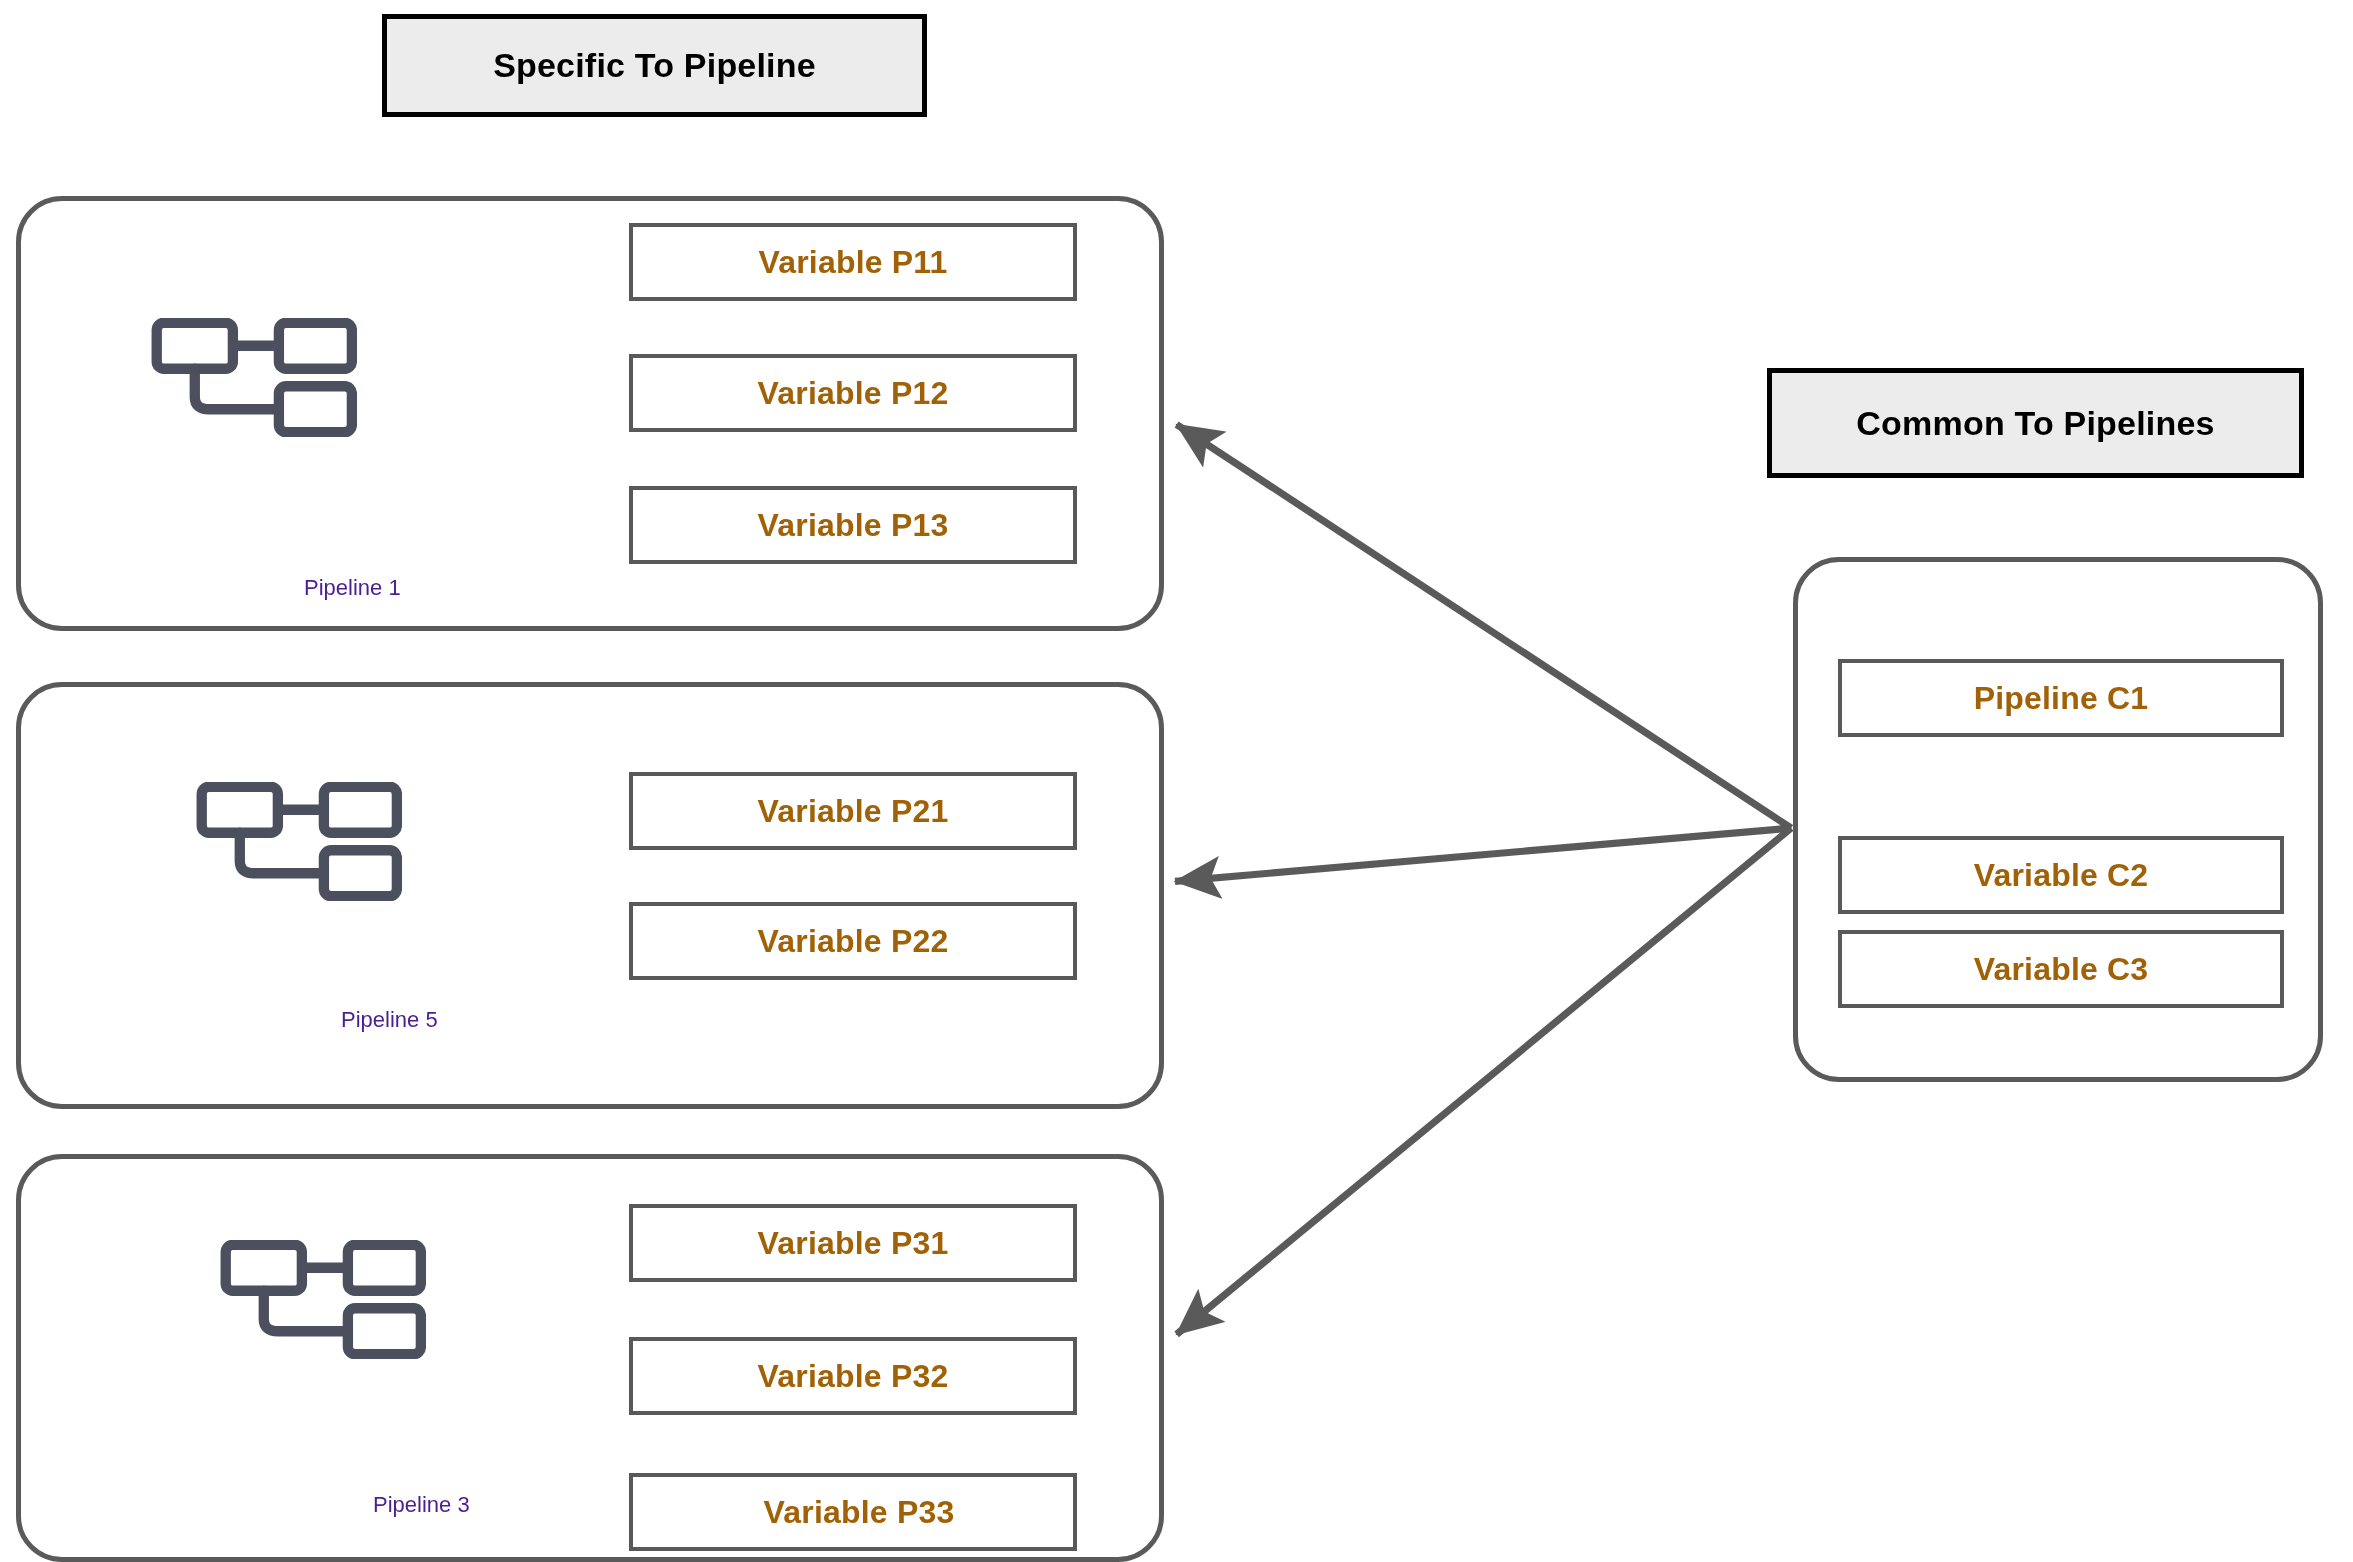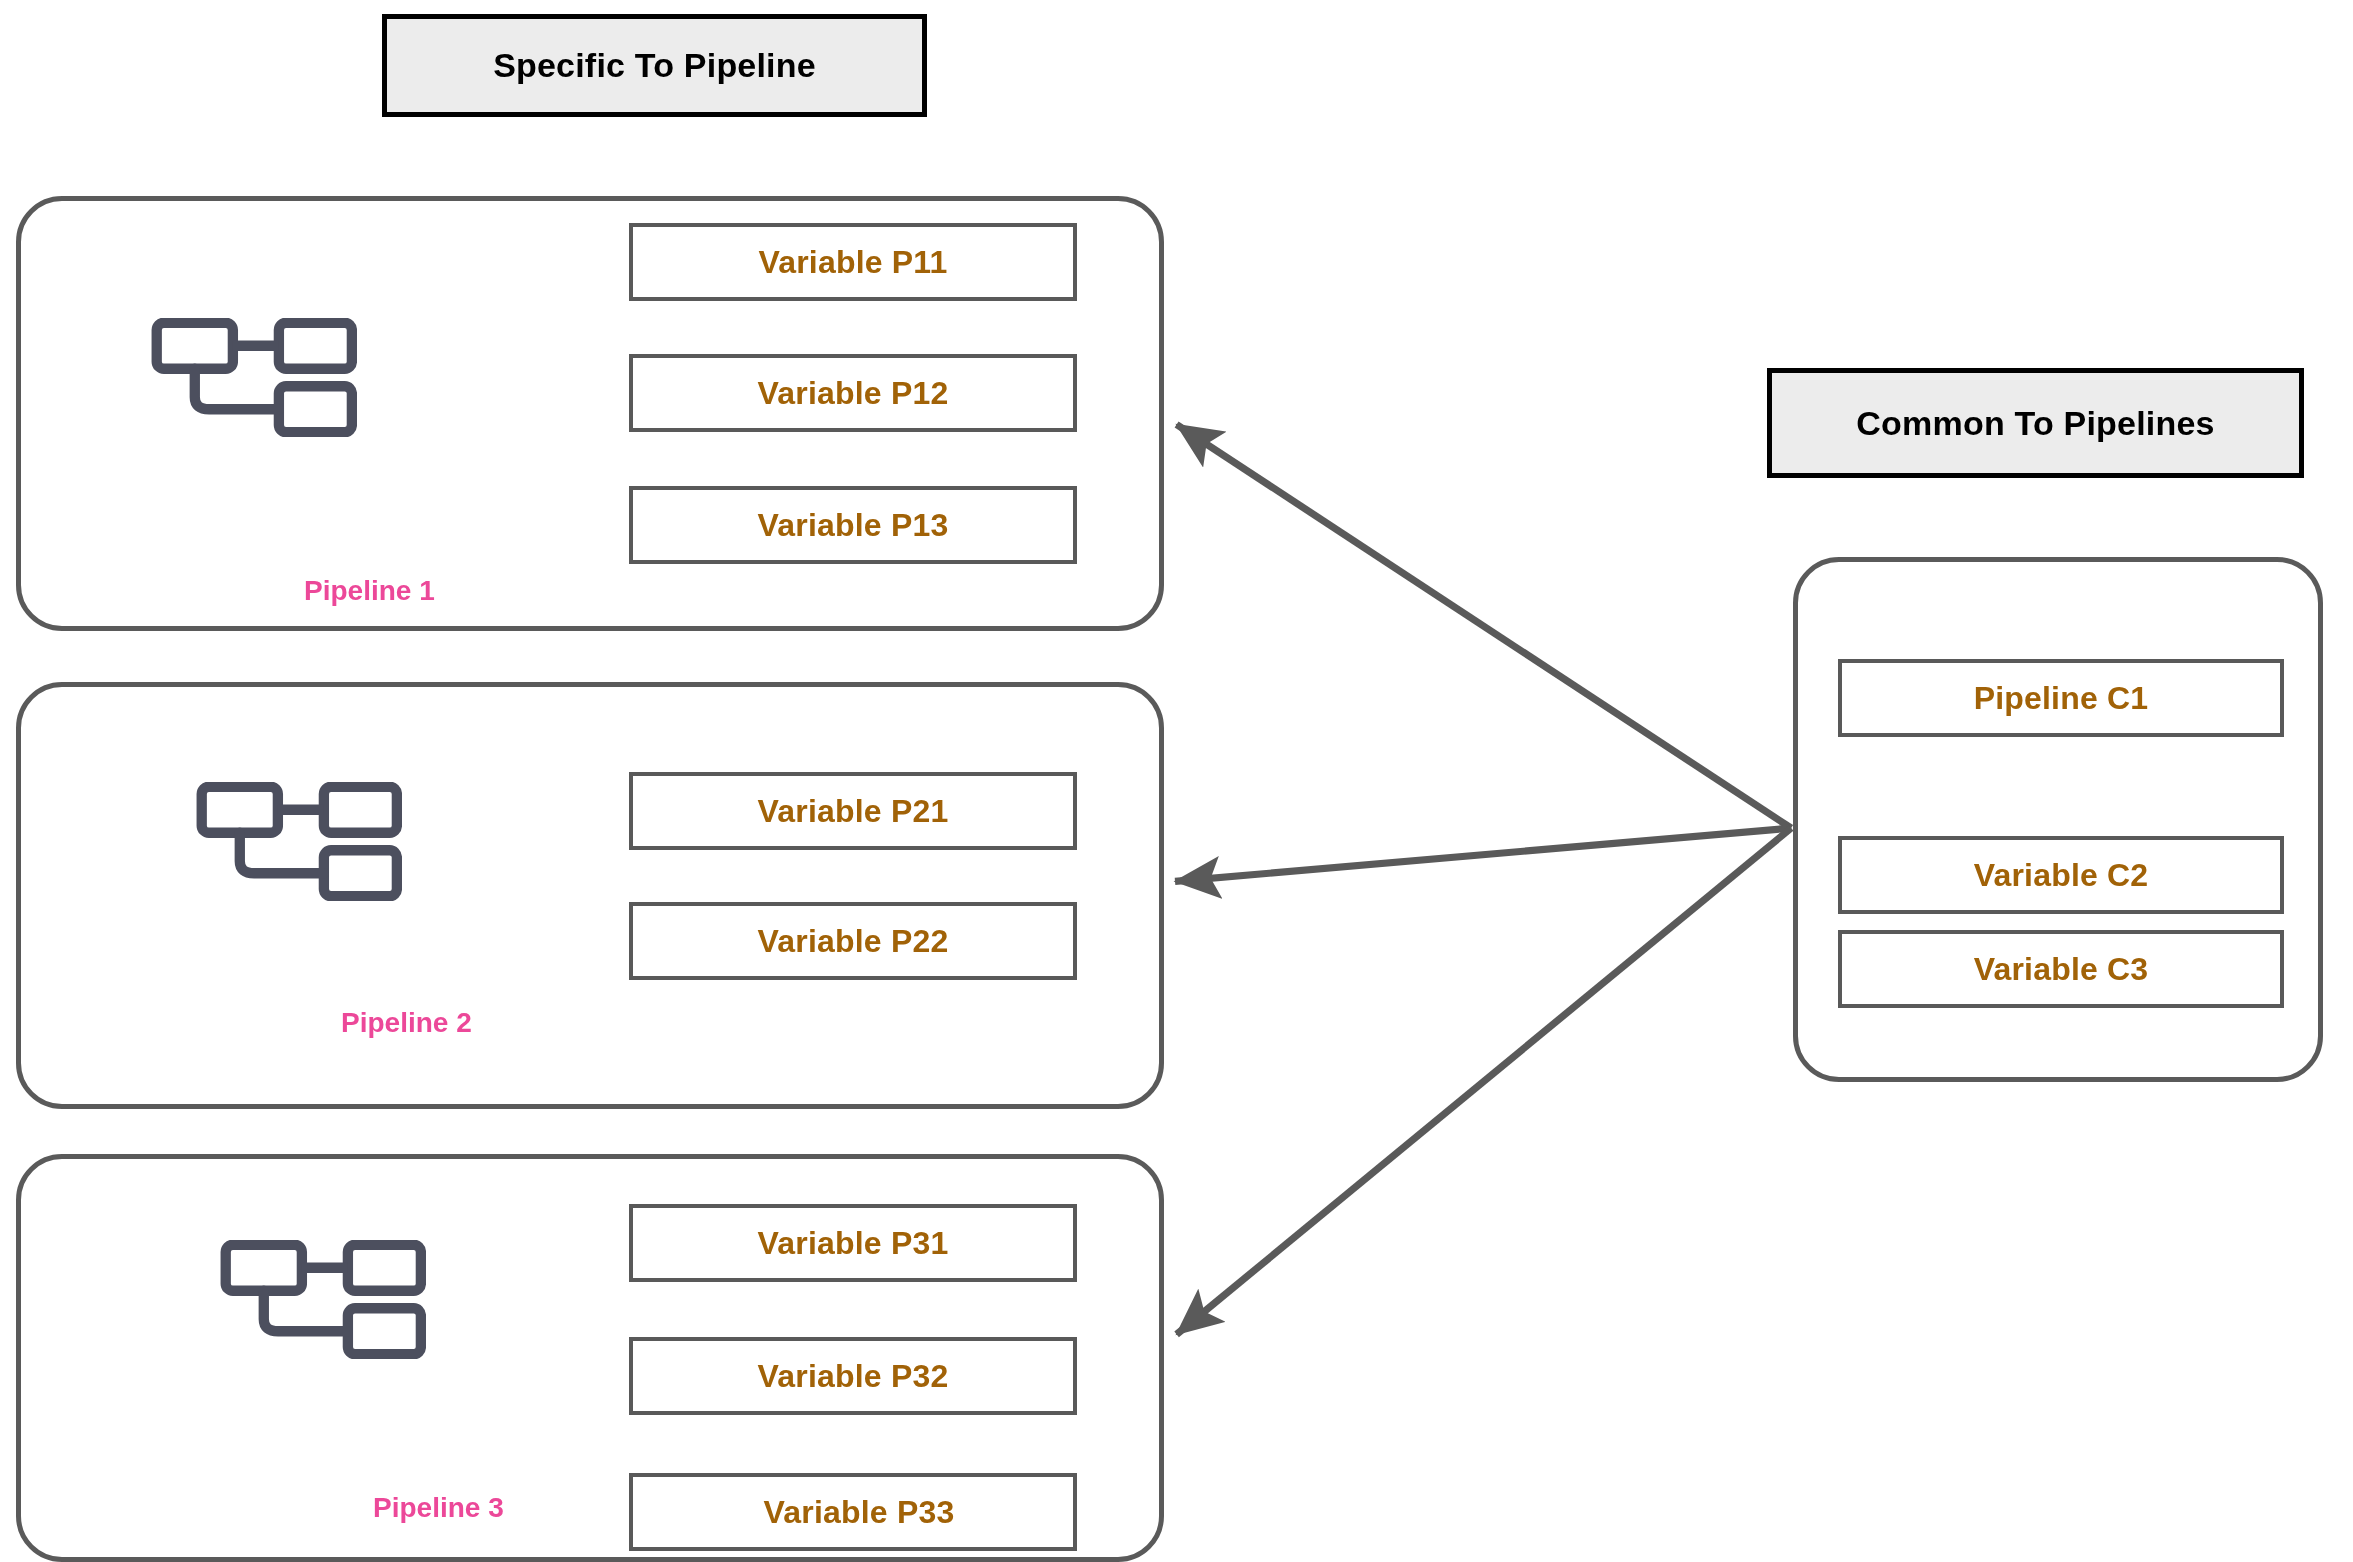--- a/index.html
+++ b/index.html
@@ -75,23 +75,23 @@
   .var-box.pipeline-var { left: 629px; width: 448px; height: 78px; }
   .var-box.common-var   { left: 1838px; width: 446px; height: 78px; }
 
   
   .pipeline-icon { position: absolute; }
   .pipeline-icon svg { display: block; }
 
   
   .pipeline-caption {
     position: absolute;
-    font-size: 28px;
-    font-weight: bold;
-    color: #ec4899;
+    font-size: 22px;
+    font-weight: normal;
+    color: #4c1d95;
     white-space: nowrap;
   }
 
   
   #arrow-layer {
     position: absolute;
     left: 0; top: 0;
     width: 2354px; height: 1563px;
     pointer-events: none;
   }
@@ -128,21 +128,21 @@
   <div class="pipeline-icon" style="left:195px; top:782px;">
     <svg width="207" height="119" viewBox="0 0 260 150">
       <rect x="8" y="6" width="96" height="58" rx="9" ry="9" fill="#ffffff" stroke="#4c4f5e" stroke-width="13"></rect>
       <rect x="162" y="6" width="92" height="58" rx="9" ry="9" fill="#ffffff" stroke="#4c4f5e" stroke-width="13"></rect>
       <rect x="162" y="86" width="92" height="58" rx="9" ry="9" fill="#ffffff" stroke="#4c4f5e" stroke-width="13"></rect>
       <line x1="104" y1="35" x2="162" y2="35" stroke="#4c4f5e" stroke-width="13"></line>
       <path d="M 56 64 L 56 100 Q 56 115 74 115 L 162 115" fill="none" stroke="#4c4f5e" stroke-width="13" stroke-linecap="round"></path>
     </svg>
   </div>
 
-  <div class="pipeline-caption" style="left:341px; top:1007px;">Pipeline 2</div>
+  <div class="pipeline-caption" style="left:341px; top:1007px;">Pipeline 5</div>
 
   <div class="var-box pipeline-var" style="top:772px;">Variable P21</div>
   <div class="var-box pipeline-var" style="top:902px;">Variable P22</div>
 
   <div class="group-box" id="pipeline-group-2"></div>
 
   <div class="pipeline-icon" style="left:219px; top:1240px;">
     <svg width="207" height="119" viewBox="0 0 260 150">
       <rect x="8" y="6" width="96" height="58" rx="9" ry="9" fill="#ffffff" stroke="#4c4f5e" stroke-width="13"></rect>
       <rect x="162" y="6" width="92" height="58" rx="9" ry="9" fill="#ffffff" stroke="#4c4f5e" stroke-width="13"></rect>

